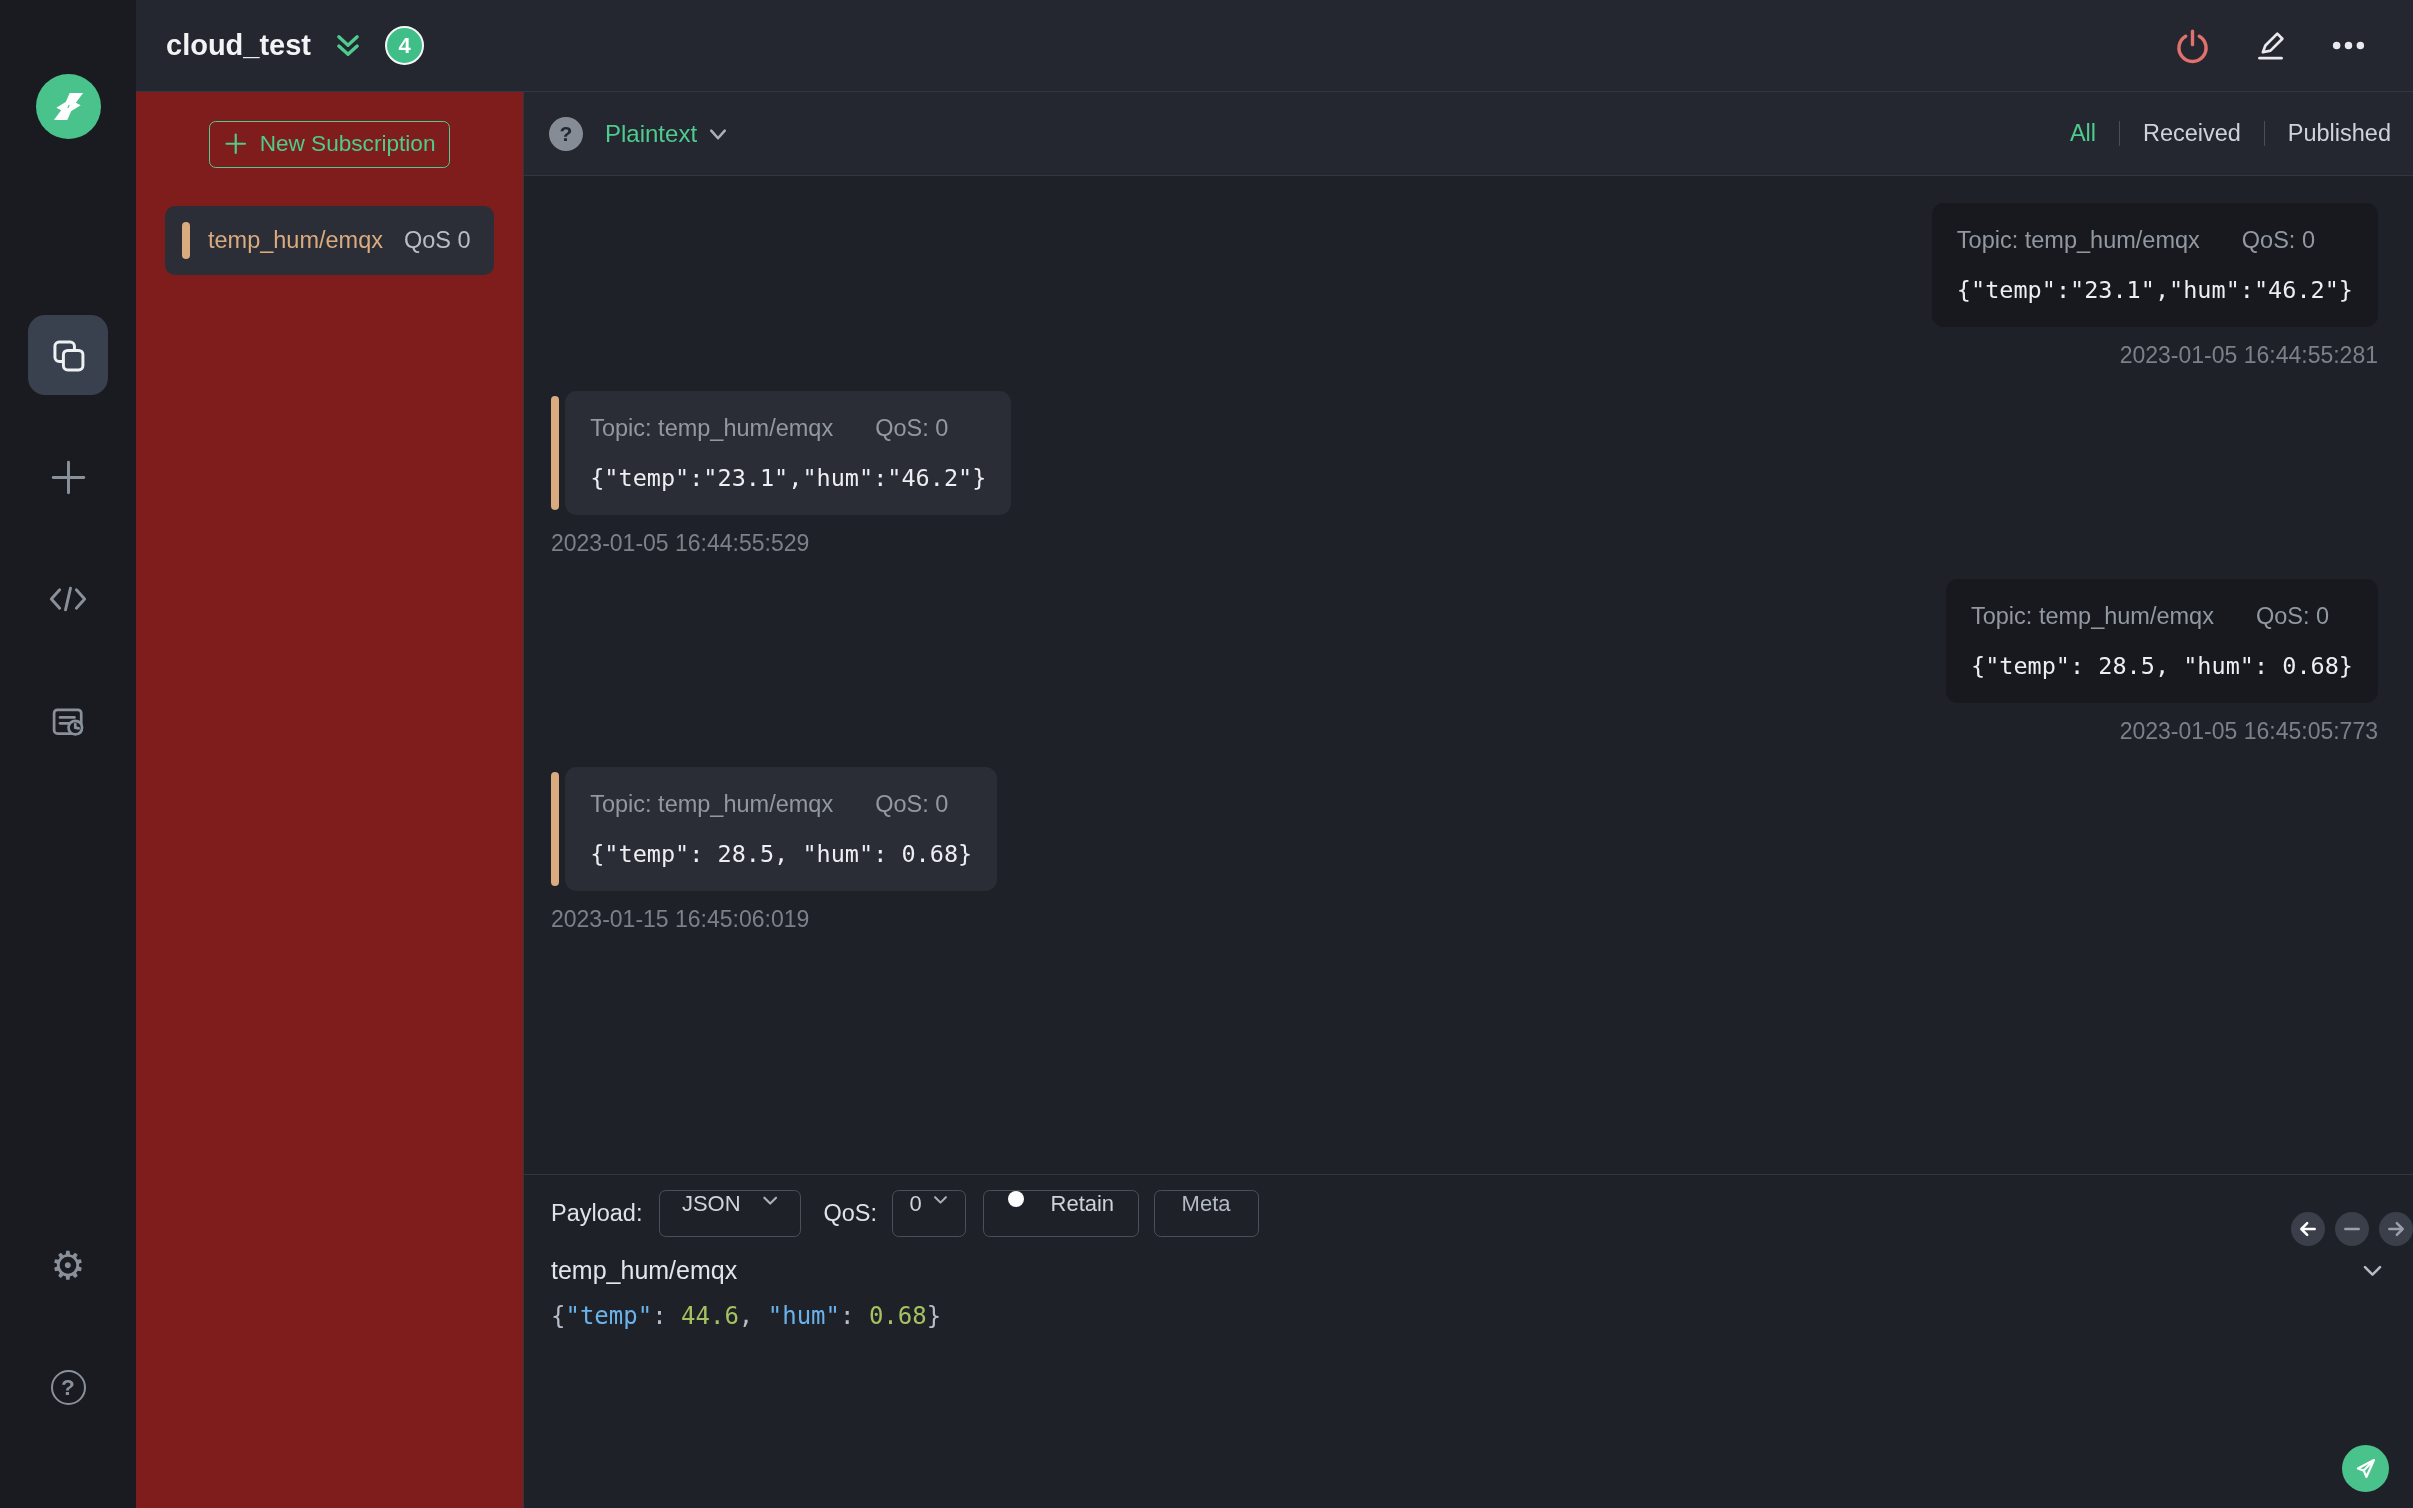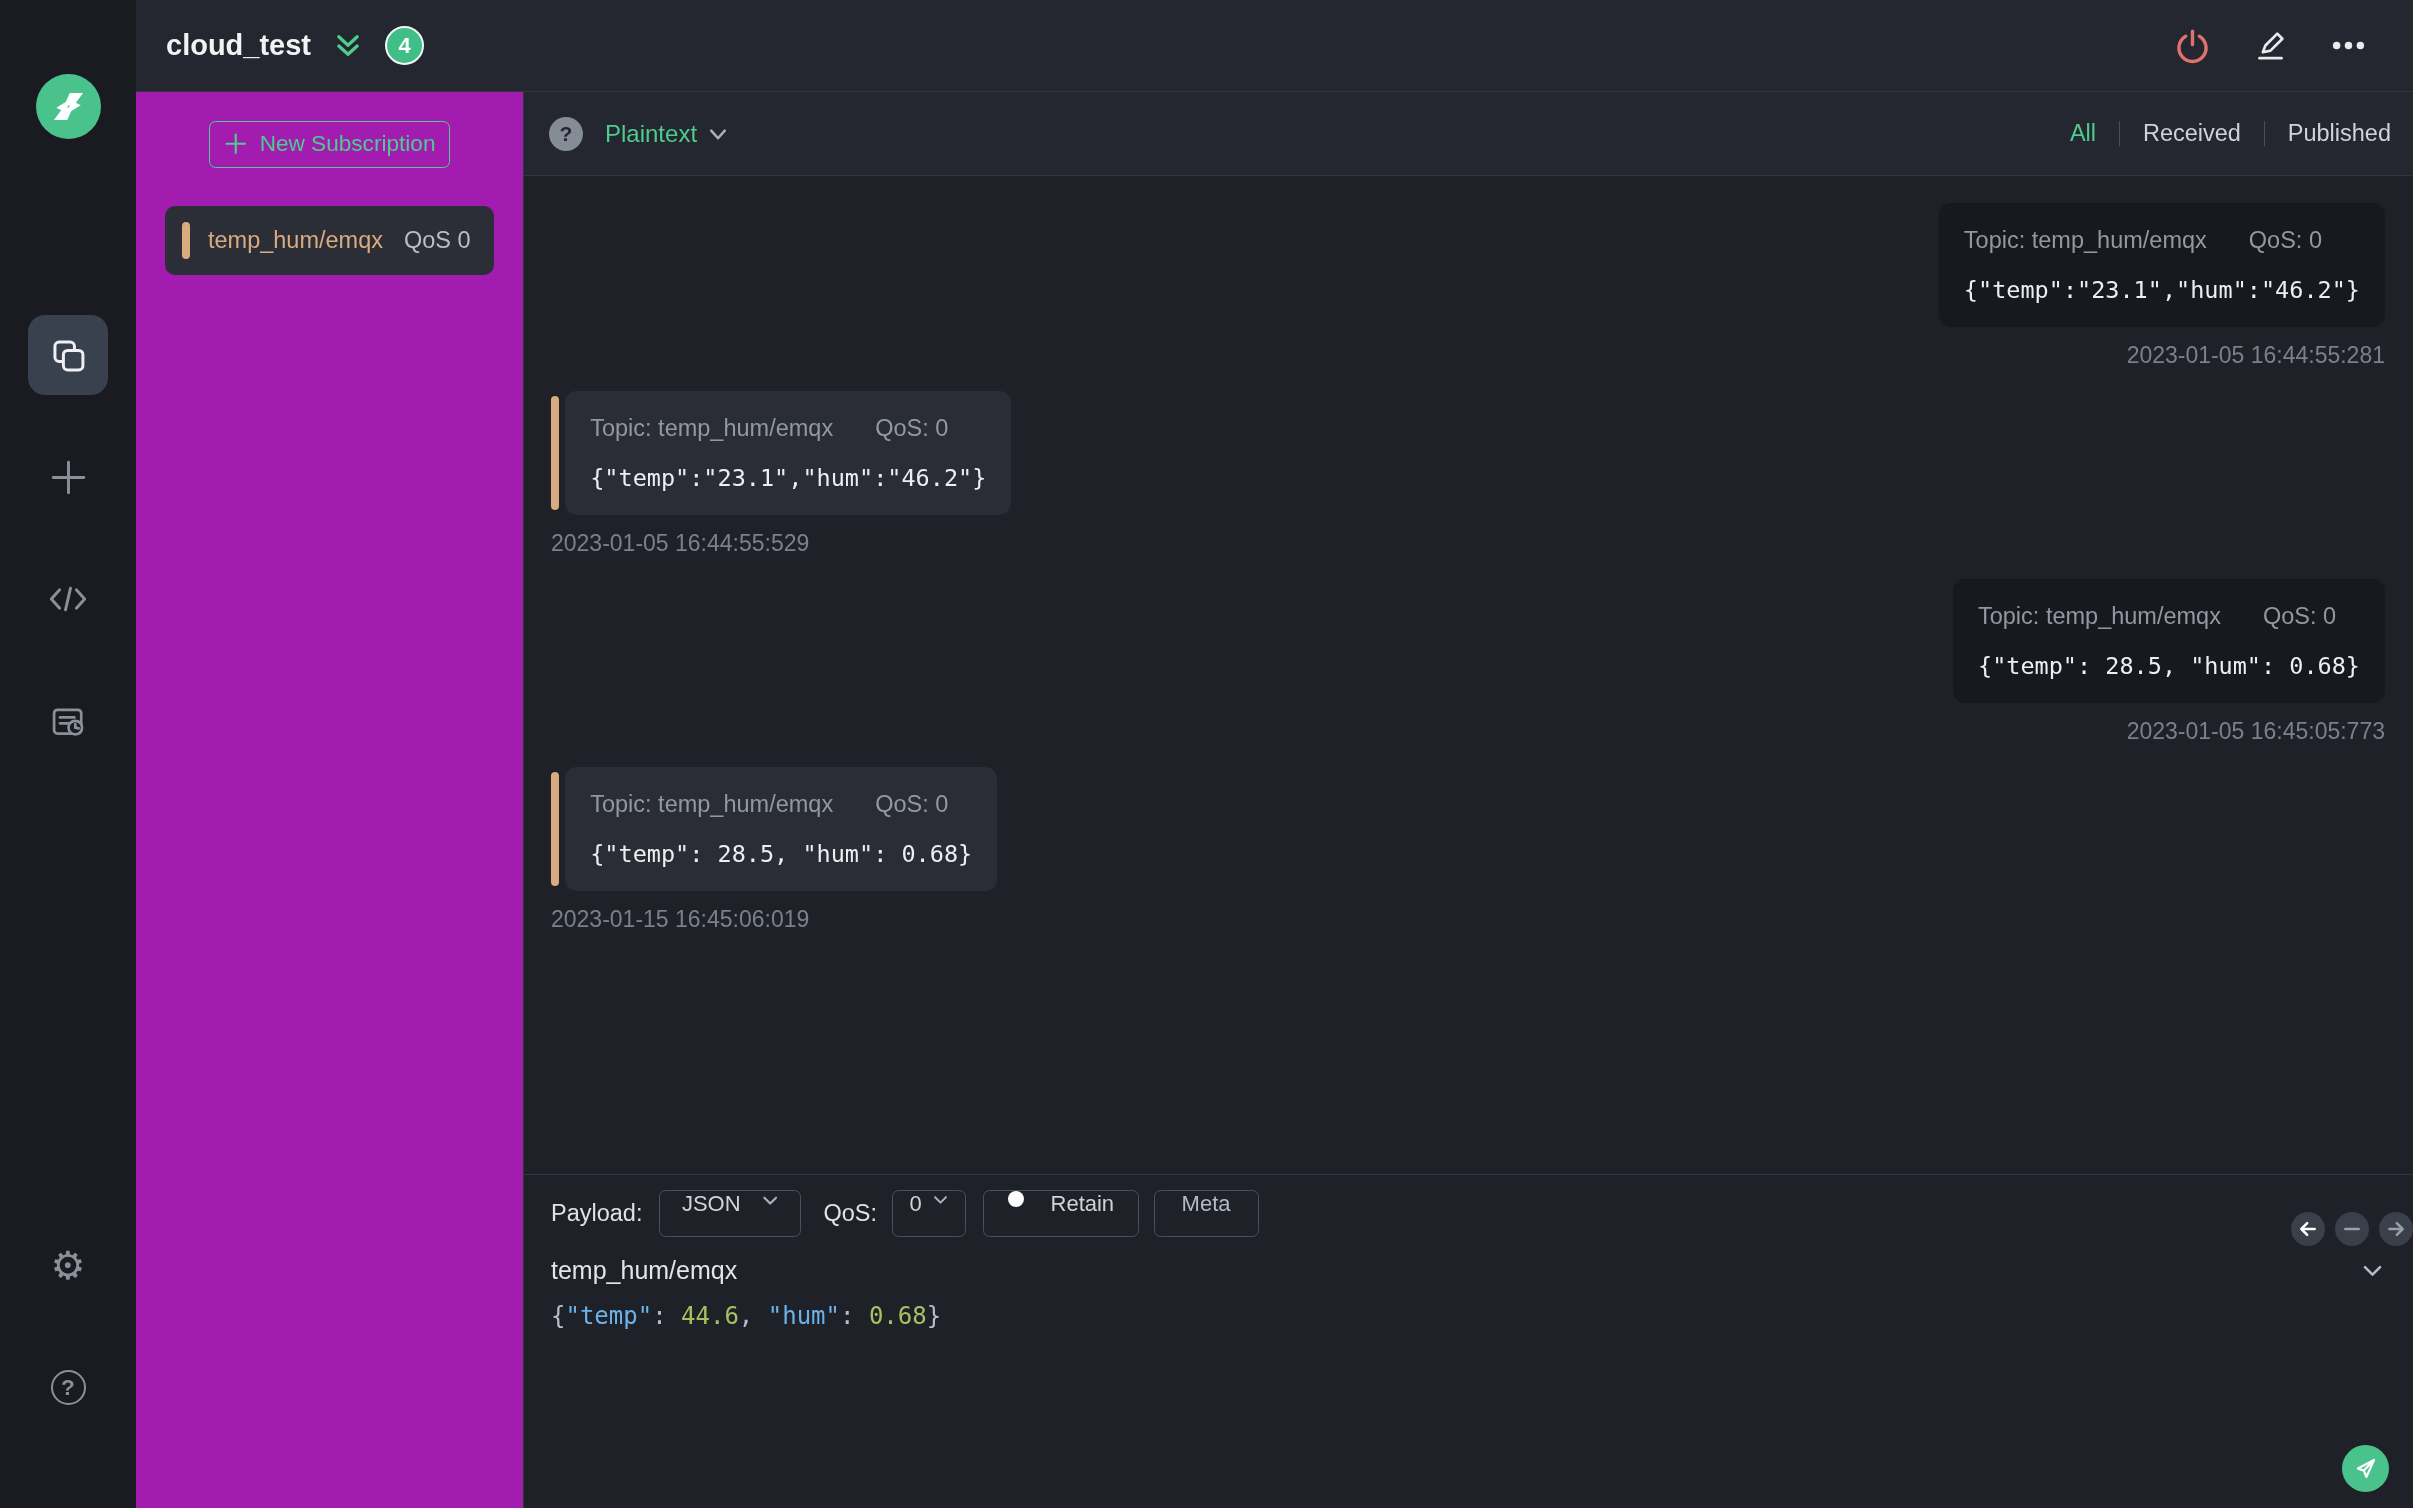--- a/index.html
+++ b/index.html
@@ -40,21 +40,21 @@
   .dbl-chevron { margin-left:22px; }
   .badge { margin-left:22px; width:39px; height:39px; border-radius:50%; background:#3fbe87;
            border:2.9px solid #f4f6f7; display:flex; align-items:center; justify-content:center;
            font-size:22px; font-weight:bold; color:#fff; }
   .head-right { margin-left:auto; display:flex; align-items:center; gap:39px; }
   .icon-btn { background:none; border:none; padding:0; cursor:pointer; }
 
   .main-body { flex:1; display:flex; min-height:0; }
 
   
-  .subs { width:388px; flex:none; background:#a21caf; border-right:0.8px solid #33363e; }
+  .subs { width:388px; flex:none; background:#7f1d1d; border-right:0.8px solid #33363e; }
   .new-sub { display:flex; align-items:center; justify-content:center; gap:12.6px;
              margin:28.5px auto 0; width:241px; height:47px; background:transparent;
              border:1.7px solid #4ecb8d; border-radius:6.7px; color:#4ecb8d; font-size:22.6px; cursor:pointer;
              font-family:"Liberation Sans", sans-serif; }
   .sub-item { margin:38px 29px 0 28.5px; height:69px; background:#2b2e37; border-radius:10px;
               display:flex; align-items:center; padding-right:23.5px; }
   .sub-bar { width:7.5px; height:37px; border-radius:4.2px; background:#d9ab7e; margin-left:17.6px; flex:none; }
   .sub-topic { margin-left:18.4px; font-size:23.5px; color:#d9ab7e; }
   .sub-qos { margin-left:auto; font-size:23.5px; color:#b9bec6; }
 
@@ -65,21 +65,21 @@
   .mode-help { width:34px; height:34px; border-radius:50%; background:#868c96; color:#24272f;
                display:flex; align-items:center; justify-content:center; font-size:21px; font-weight:bold; }
   .mode-label { margin-left:22px; font-size:24px; color:#4ecb8d; }
   .mode-chevron { margin-left:10px; color:#aab0b8; }
   .filters { margin-left:auto; display:flex; align-items:center; }
   .filter { font-size:23.5px; color:#ced2d9; background:none; border:none; cursor:pointer;
             font-family:"Liberation Sans", sans-serif; }
   .filter.active { color:#4ecb8d; }
   .fdiv { width:1.7px; height:25px; background:#4a4e57; margin:0 22.6px; }
 
-  .msg-list { flex:1; padding:27px 28px 0 27px; overflow:hidden; }
+  .msg-list { flex:1; padding:27px 35px 0 27px; overflow:hidden; }
   .msg { display:flex; flex-direction:column; margin-bottom:22px; }
   .msg.right { align-items:flex-end; }
   .msg.left  { align-items:flex-start; }
   .bubble-row { display:flex; align-items:stretch; }
   .accent { width:7.5px; border-radius:4.2px; background:#d9ab7e; margin:5px 6.7px 5px 0; flex:none; }
   .bubble { border-radius:11.7px; padding:23.5px 25px; background:#17191f; }
   .msg.left .bubble { background:#2a2d36; }
   .bub-meta { font-size:23.5px; color:#9298a1; display:flex; }
   .bub-qos { margin-left:42px; }
   .bub-payload { margin-top:22px; font-family:"DejaVu Sans Mono", monospace; font-size:23.5px;

